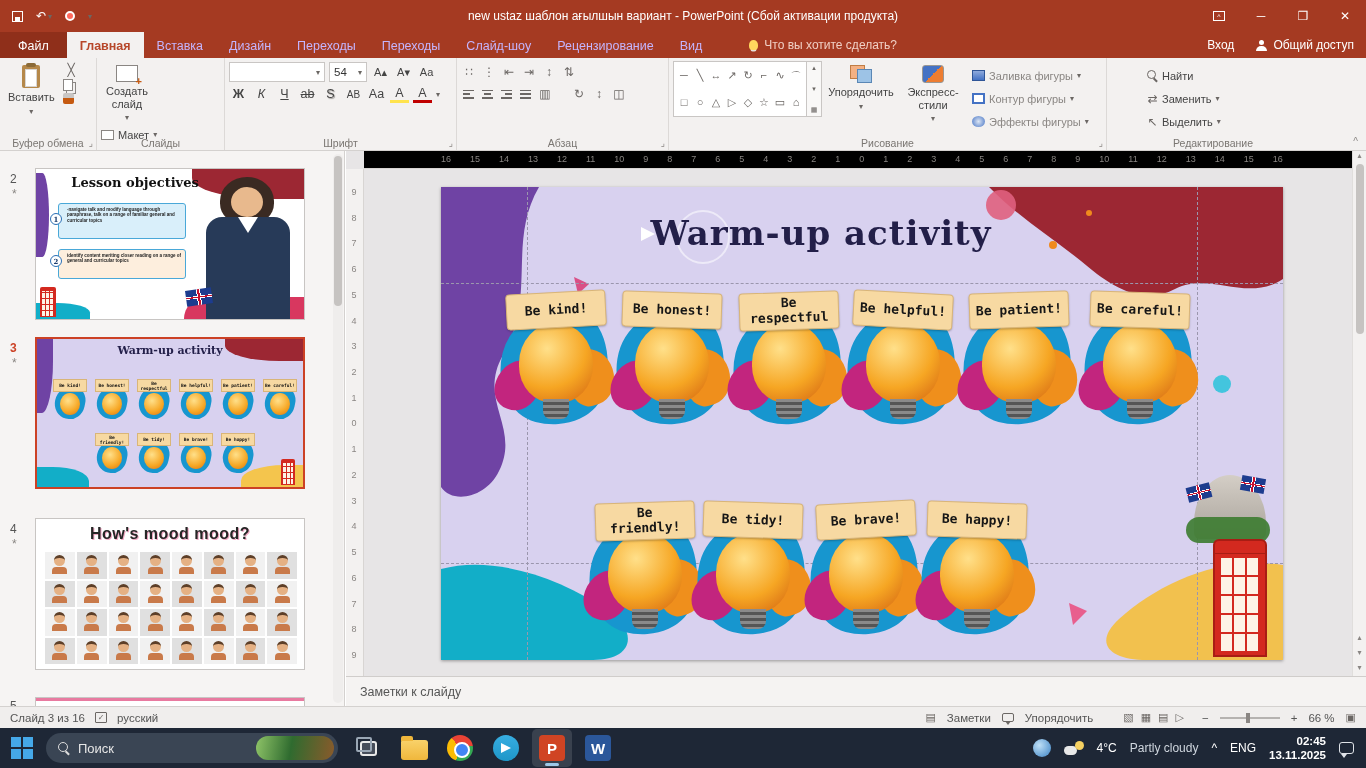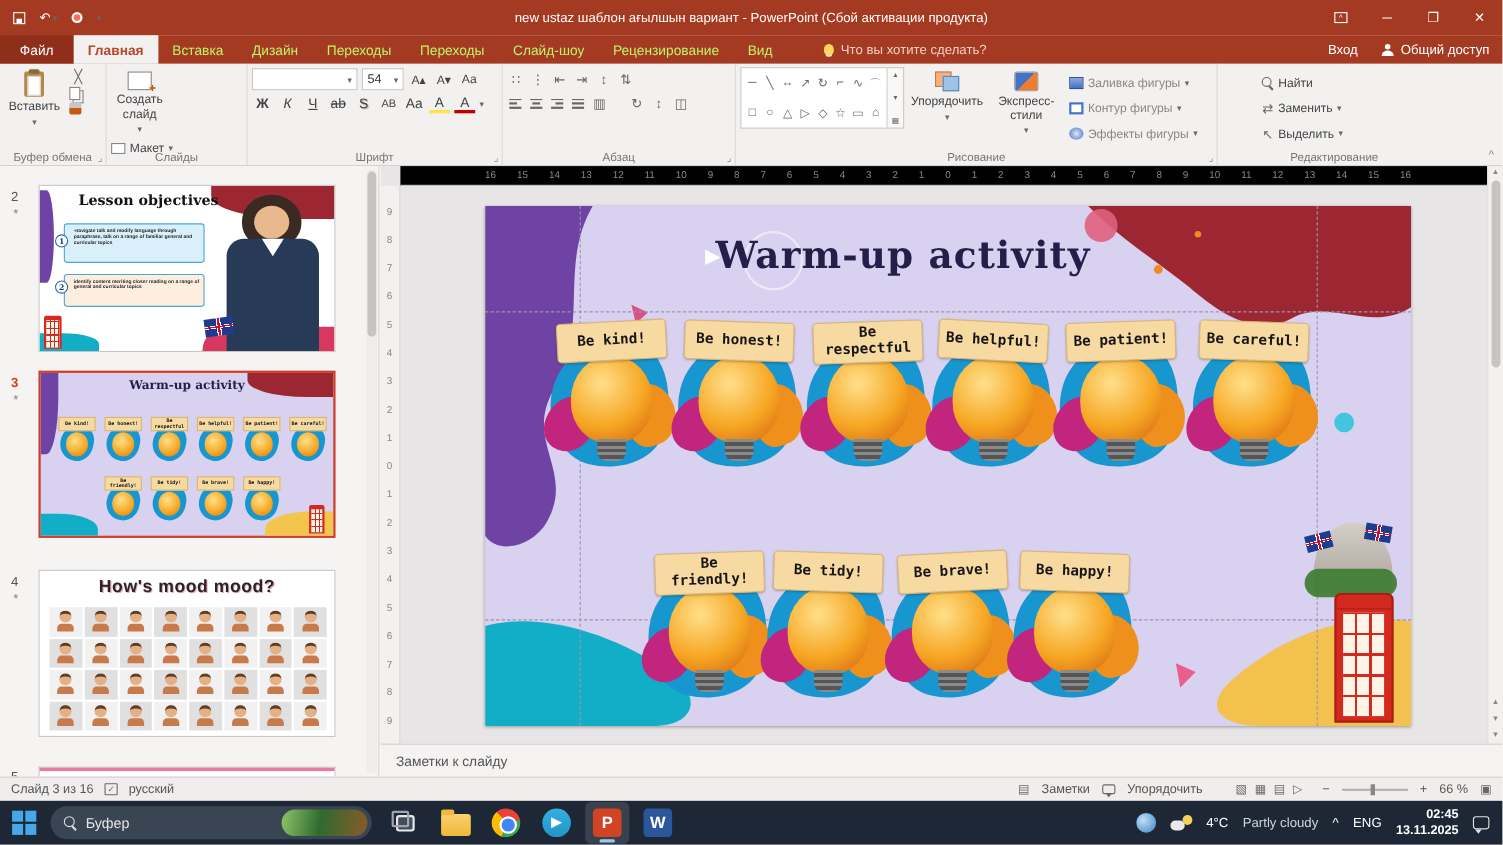--- a/index.html
+++ b/index.html
@@ -14,21 +14,21 @@
   .ic-save:after { content:""; position:absolute; left:2px; bottom:0; width:5px; height:4px; background:#fff; }
   .ic-rec { width:10px; height:10px; border-radius:50%; background:#ff6a5e; border:2px solid #fff; display:inline-block; }
   .apptitle { position:absolute; left:0; right:0; text-align:center; font-size:12px; pointer-events:none; }
   .winbtns { margin-left:auto; display:flex; z-index:2; }
   .winbtn { width:42px; height:32px; display:flex; align-items:center; justify-content:center; font-size:12px; color:#fff; }
   .ic-ribopt { width:12px; height:10px; border:1px solid #fff; display:flex; align-items:center; justify-content:center; font-size:7px; }
 
   
   .tabsrow { position:absolute; left:0; top:32px; right:0; height:26px; background:#a53a22; display:flex; align-items:stretch; }
   #ribbon-tabs { display:flex; }
-  .rtab { padding:6px 13px 5px; font-size:12.5px; color:#bef264; display:flex; align-items:center; }
+  .rtab { padding:6px 13px 5px; font-size:12.5px; color:#c4b5fd; display:flex; align-items:center; }
   .rtab.file { background:#8f2f1a; color:#fff; padding:6px 18px 5px; }
   .rtab.active { background:#f3f1f0; color:#b7472a; font-weight:700; }
   .tellme { display:flex; align-items:center; gap:6px; margin-left:34px; font-size:12px; color:#f0cfc4; }
   .bulbico { width:9px; height:10px; border-radius:50% 50% 40% 40%; background:#ffd75e; box-shadow:0 3px 0 -1.5px #e8e2da; }
   .tbr-right { margin-left:auto; display:flex; align-items:center; gap:22px; margin-right:12px; font-size:12px; color:#fff; }
   .person { width:11px; height:11px; position:relative; display:inline-block; }
   .person:before { content:""; position:absolute; left:3px; top:0; width:5px; height:5px; border-radius:50%; background:#fff; }
   .person:after { content:""; position:absolute; left:0; bottom:0; width:11px; height:5px; border-radius:5px 5px 0 0; background:#fff; }
   .share-chip { display:flex; align-items:center; gap:6px; }
 
@@ -899,21 +899,21 @@
 
 <div class="taskbar">
   <div class="winlogo">
       <i></i>
       <i></i>
       <i></i>
       <i></i>
     </div>
   <div class="searchpill">
     <span class="magw"></span>
-    <span>Буфер</span>
+    <span>Поиск</span>
     <span class="searchimg"></span>
   </div>
   <div class="tbicons">
     <div class="tbicon">
         <span class="tview"></span>
       </div>
     <div class="tbicon">
         <span class="folder"></span>
       </div>
     <div class="tbicon">

